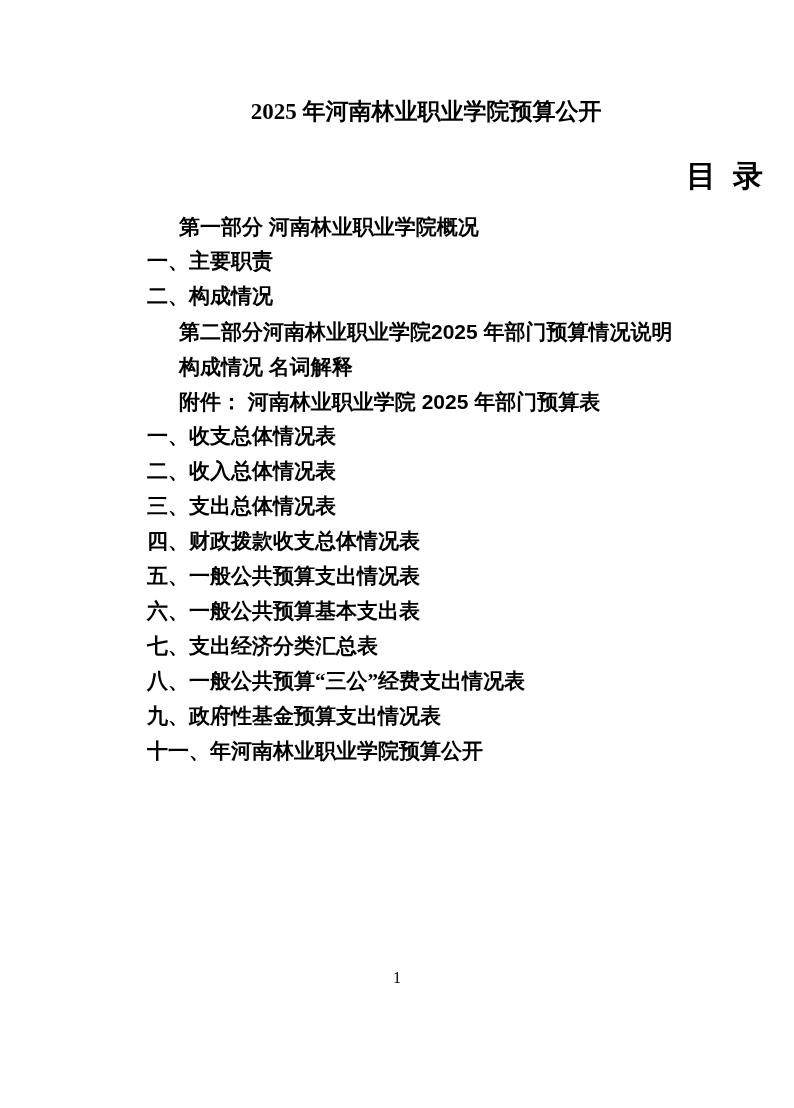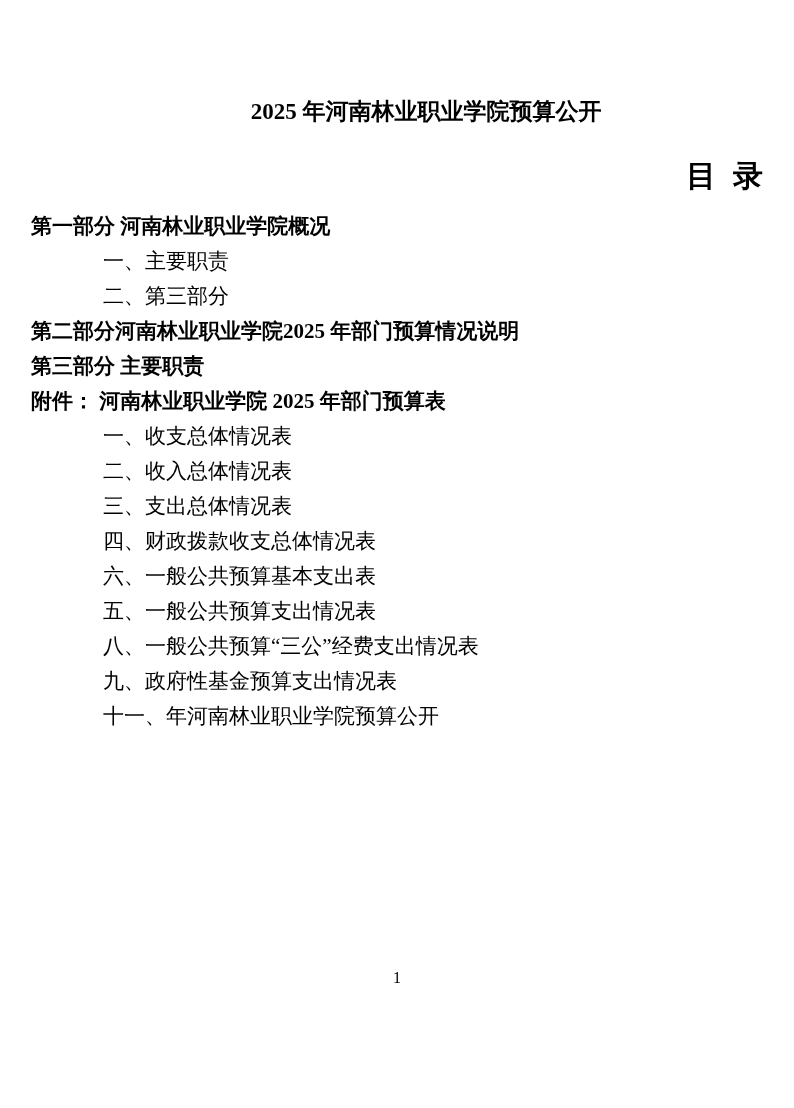--- a/index.html
+++ b/index.html
@@ -39,27 +39,28 @@
   .toc {
     margin-top: 14px;
   }
   .toc-row {
     height: 35px;
     line-height: 35px;
     font-size: 21px;
     white-space: pre;
   }
   .toc-row.heading {
-    font-family: Liberation Serif, serif;
+    margin-left: 148px;
+    font-family: Liberation Sans, sans-serif;
     font-weight: bold;
   }
   .toc-row.item {
-    margin-left: 72px;
+    margin-left: 116px;
     font-family: "Liberation Serif", serif;
-    font-weight: normal;
+    font-weight: bold;
   }
   .page-number {
     position: absolute;
     left: 0;
     right: 0;
     top: 968px;
     text-align: center;
     font-family: "Liberation Serif", serif;
     font-size: 16px;
     line-height: 20px;
@@ -69,29 +70,30 @@
 <body>
 
 <div class="page">
   <h1 class="doc-title">2025 年河南林业职业学院预算公开</h1>
 
   <h2 class="toc-heading">目  录</h2>
 
   <div class="toc" id="toc-list">
       <div class="toc-row heading">第一部分 河南林业职业学院概况</div>
       <div class="toc-row item">一、主要职责</div>
-      <div class="toc-row item">二、第三部分</div>
+      <div class="toc-row item">二、构成情况</div>
       <div class="toc-row heading">第二部分河南林业职业学院2025 年部门预算情况说明</div>
-      <div class="toc-row heading">第三部分 主要职责</div>
+      <div class="toc-row heading">构成情况 名词解释</div>
       <div class="toc-row heading">附件： 河南林业职业学院 2025 年部门预算表</div>
       <div class="toc-row item">一、收支总体情况表</div>
       <div class="toc-row item">二、收入总体情况表</div>
       <div class="toc-row item">三、支出总体情况表</div>
       <div class="toc-row item">四、财政拨款收支总体情况表</div>
+      <div class="toc-row item">五、一般公共预算支出情况表</div>
       <div class="toc-row item">六、一般公共预算基本支出表</div>
-      <div class="toc-row item">五、一般公共预算支出情况表</div>
+      <div class="toc-row item">七、支出经济分类汇总表</div>
       <div class="toc-row item">八、一般公共预算“三公”经费支出情况表</div>
       <div class="toc-row item">九、政府性基金预算支出情况表</div>
       <div class="toc-row item">十一、年河南林业职业学院预算公开</div>
     </div>
 
   <div class="page-number">1</div>
 </div>
 
 </body></html>

